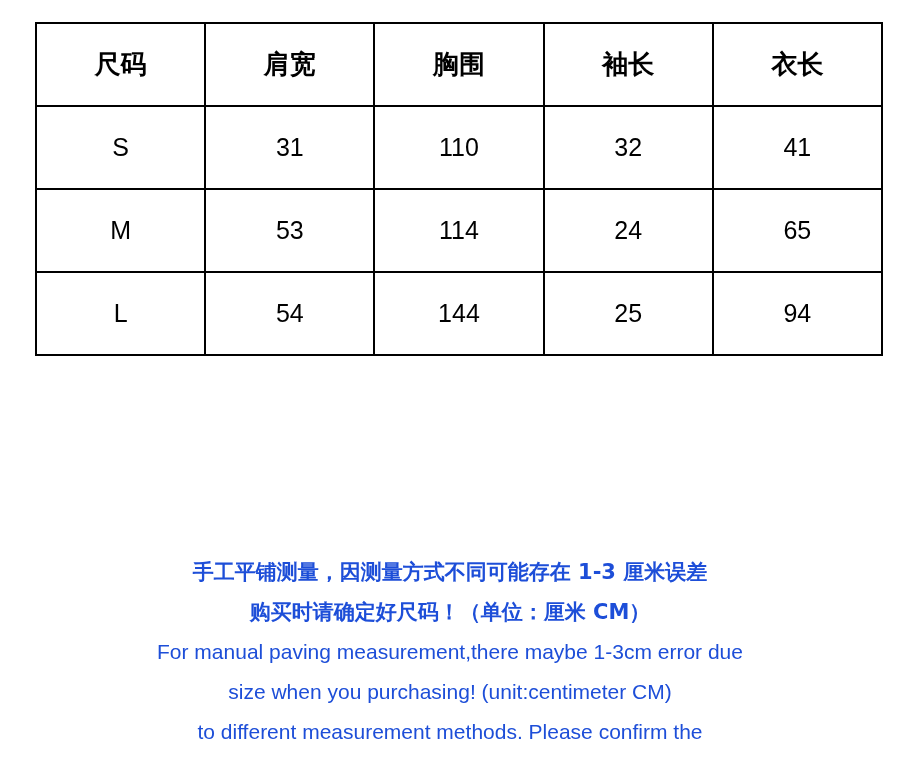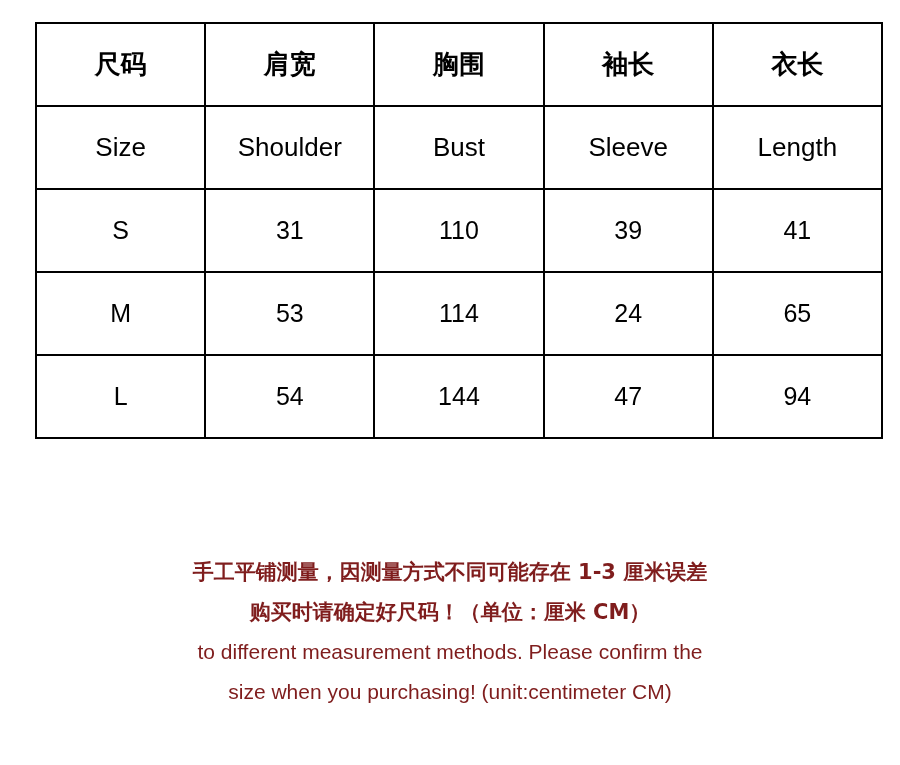--- a/index.html
+++ b/index.html
@@ -57,21 +57,21 @@
     position: absolute;
     left: 0;
     top: 552px;
     width: 900px;
     text-align: center;
   }
   .note-line {
     display: block;
     font-size: 21px;
     line-height: 40px;
-    color: #7f1d1d;
+    color: #1d4ed8;
     white-space: nowrap;
   }
   .note-line.cn {
     font-family: "DejaVu Sans", "Liberation Sans", sans-serif;
     font-weight: 700;
     font-size: 21px;
   }
   .note-line.en {
     font-family: "Liberation Sans", sans-serif;
     font-weight: 400;
@@ -86,52 +86,46 @@
   <div class="table-wrap">
     <table class="size-table">
       <tbody>
         <tr class="cn-row">
           <td>尺码</td>
           <td>肩宽</td>
           <td>胸围</td>
           <td>袖长</td>
           <td>衣长</td>
         </tr>
-        <tr class="en-row">
-          <td>Size</td>
-          <td>Shoulder</td>
-          <td>Bust</td>
-          <td>Sleeve</td>
-          <td>Length</td>
-        </tr>
         <tr class="data-row">
           <td>S</td>
           <td>31</td>
           <td>110</td>
-          <td>39</td>
+          <td>32</td>
           <td>41</td>
         </tr>
         <tr class="data-row">
           <td>M</td>
           <td>53</td>
           <td>114</td>
           <td>24</td>
           <td>65</td>
         </tr>
         <tr class="data-row">
           <td>L</td>
           <td>54</td>
           <td>144</td>
-          <td>47</td>
+          <td>25</td>
           <td>94</td>
         </tr>
       </tbody>
     </table>
   </div>
 
   <div class="notes">
     <span class="note-line cn">手工平铺测量，因测量方式不同可能存在 1-3 厘米误差</span>
     <span class="note-line cn">购买时请确定好尺码！（单位：厘米 CM）</span>
+    <span class="note-line en">For manual paving measurement,there maybe 1-3cm error due</span>
+    <span class="note-line en">size when you purchasing! (unit:centimeter CM)</span>
     <span class="note-line en">to different measurement methods. Please confirm the</span>
-    <span class="note-line en">size when you purchasing! (unit:centimeter CM)</span>
   </div>
 
 </div>
 
 </body></html>

